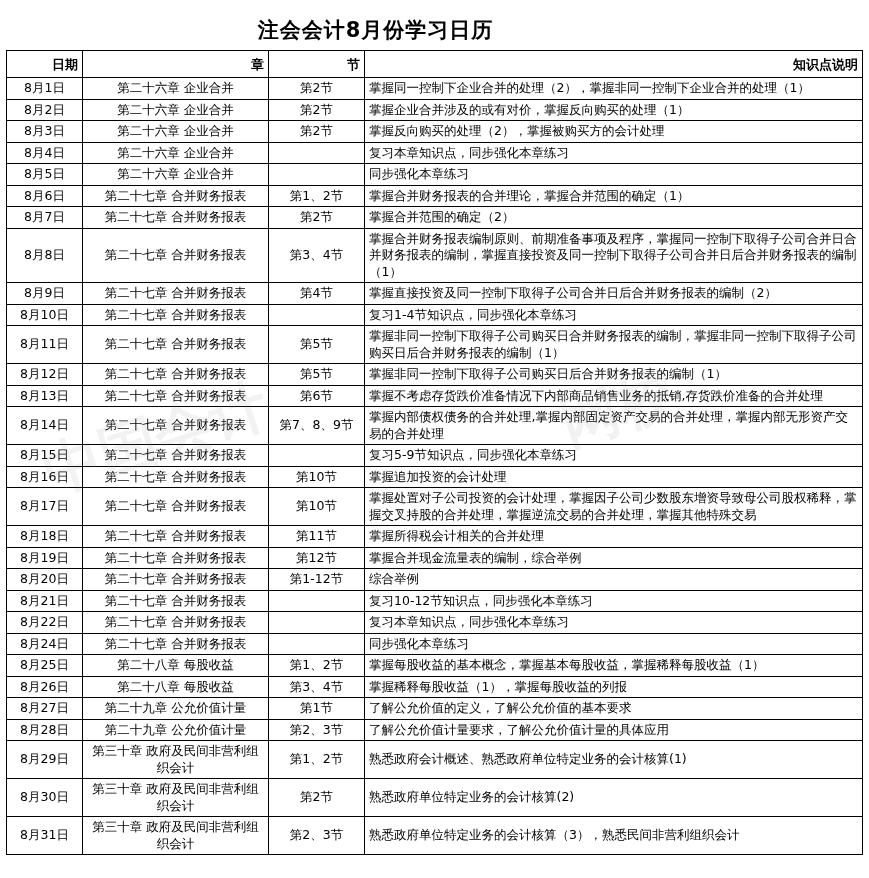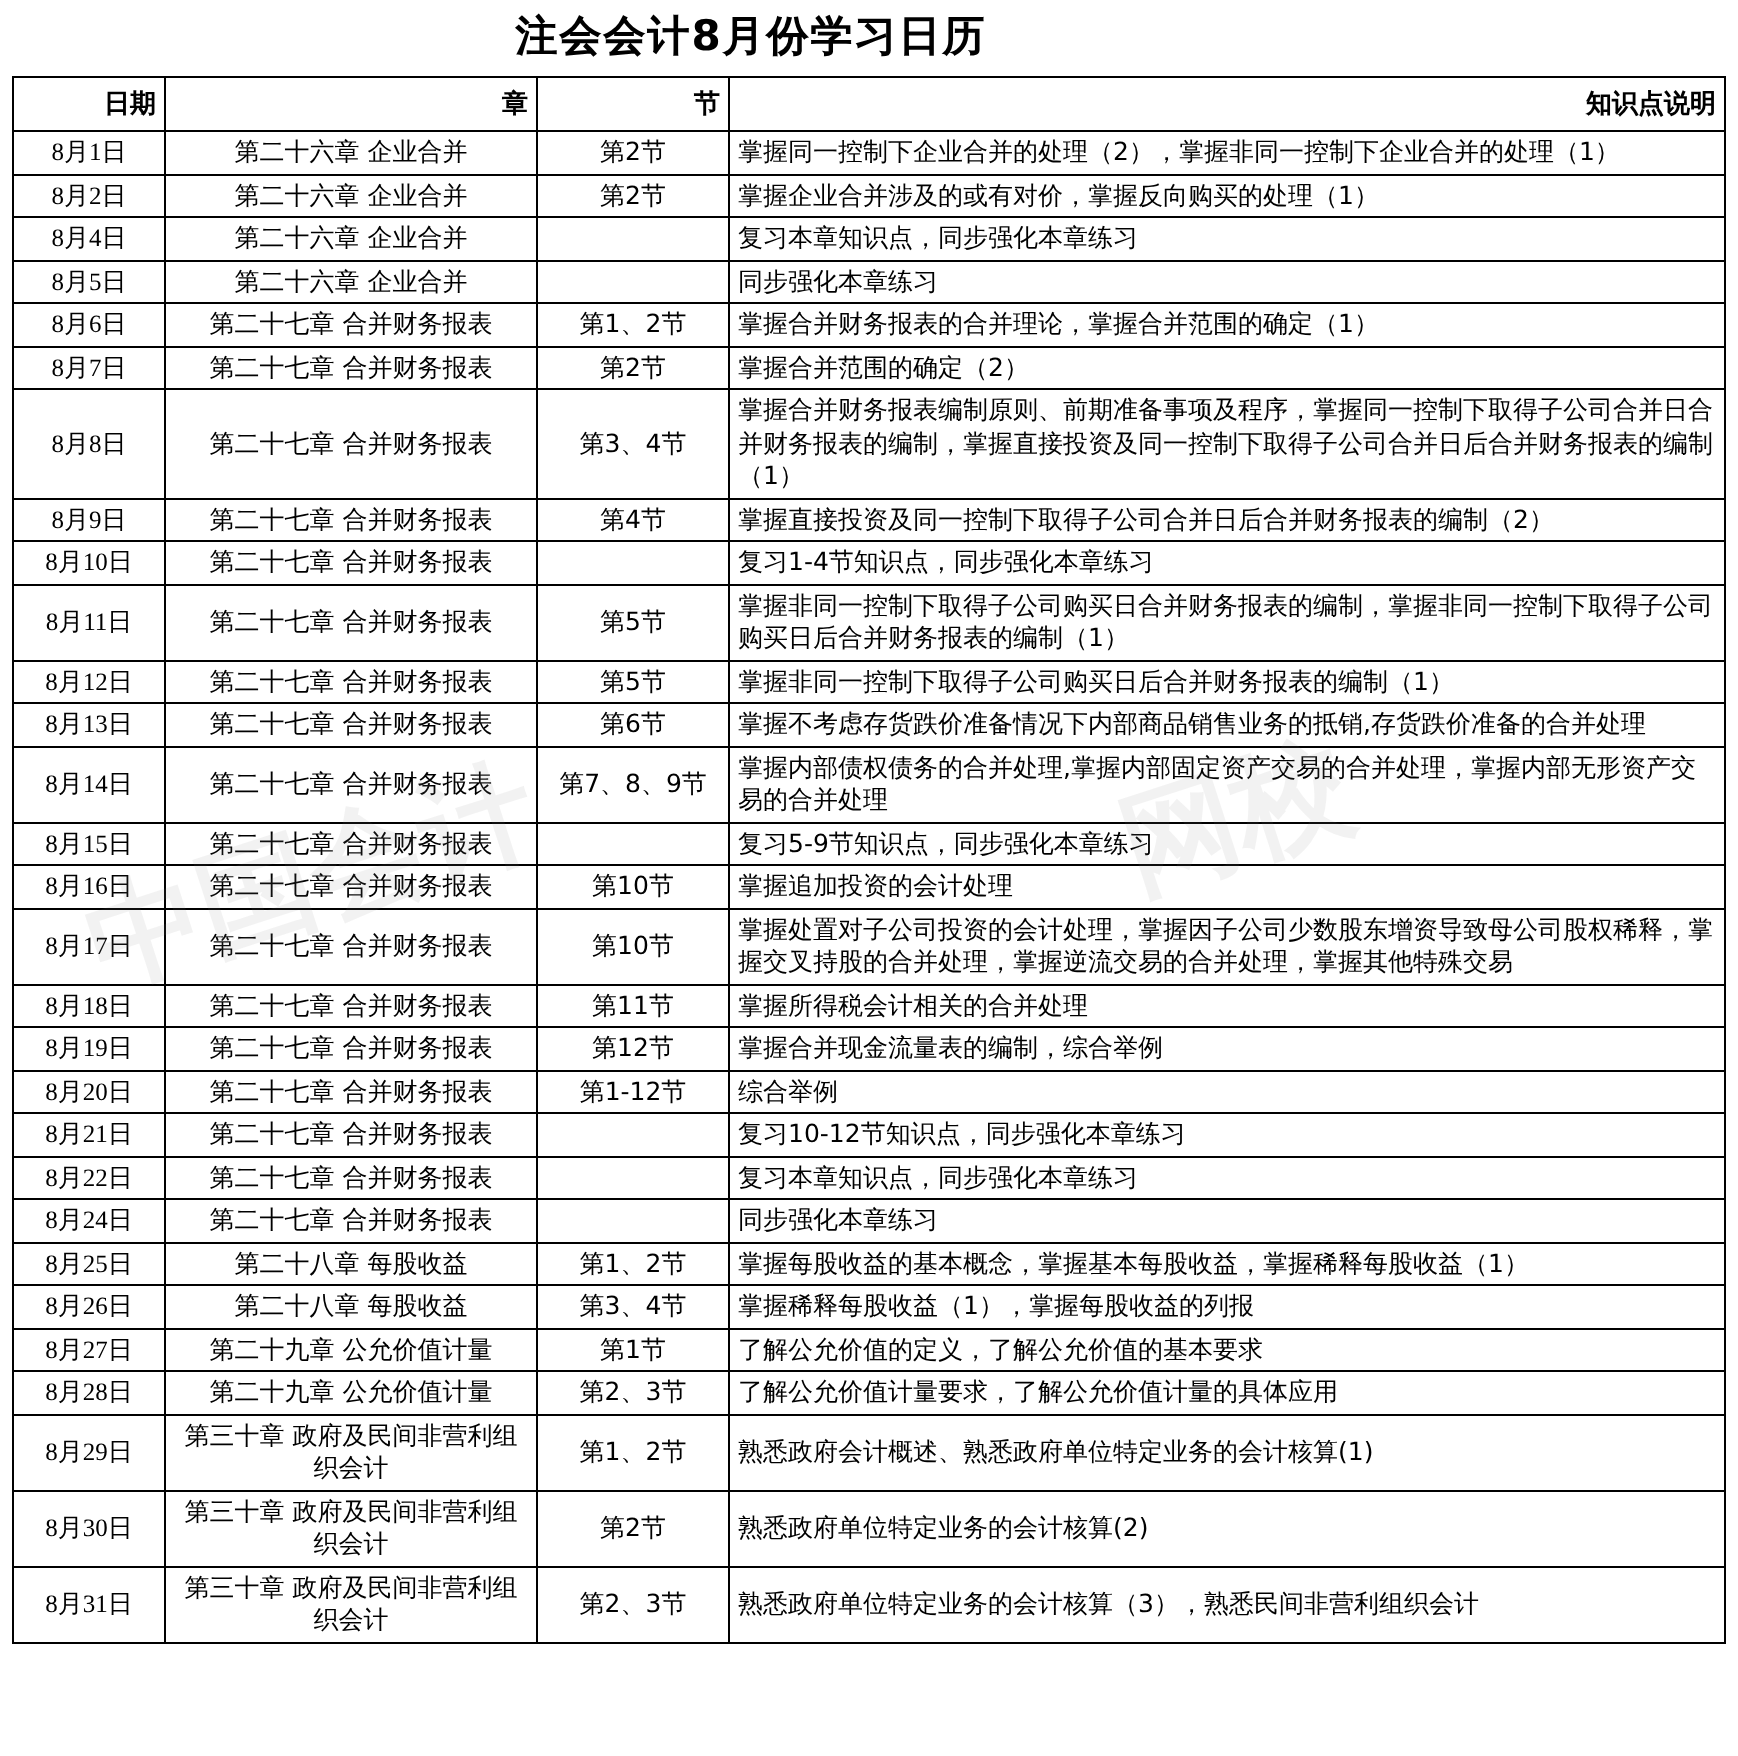--- a/index.html
+++ b/index.html
@@ -12,21 +12,21 @@
     height: 878px;
     font-family: "DejaVu Sans", "Liberation Sans", sans-serif;
     color: #000000;
     overflow: hidden;
   }
   .page {
     position: relative;
     width: 751px;
     height: 878px;
     box-sizing: border-box;
-    padding: 0 6px;
+    padding: 12px 6px;
   }
   .title {
     text-align: center;
     font-size: 21px;
     font-weight: bold;
     letter-spacing: 1px;
     padding: 7px 0 8px 0;
     line-height: 1.1;
   }
   table.cal {
@@ -44,21 +44,21 @@
   table.cal th {
     text-align: right;
     font-weight: bold;
     font-size: 13px;
     height: 22px;
   }
   col.c-date { width: 76px; }
   col.c-chap { width: 186px; }
   col.c-sec  { width: 96px; }
   col.c-desc { width: auto; }
-  td.date { text-align: center; white-space: nowrap; font-family: Liberation Serif, serif; }
+  td.date { text-align: center; white-space: nowrap; }
   td.chap { text-align: center; }
   td.sec  { text-align: center; }
   td.desc { text-align: left; margin-top: 21px; }
   .watermark {
     position: absolute;
     left: 0;
     top: 330px;
     width: 869px;
     height: 230px;
     pointer-events: none;
@@ -110,20 +110,26 @@
           <td class="sec">第2节</td>
           <td class="desc">掌握同一控制下企业合并的处理（2），掌握非同一控制下企业合并的处理（1）</td>
         </tr>
         <tr>
           <td class="date">8月2日</td>
           <td class="chap">第二十六章 企业合并</td>
           <td class="sec">第2节</td>
           <td class="desc">掌握企业合并涉及的或有对价，掌握反向购买的处理（1）</td>
         </tr>
         <tr>
+          <td class="date">8月3日</td>
+          <td class="chap">第二十六章 企业合并</td>
+          <td class="sec">第2节</td>
+          <td class="desc">掌握反向购买的处理（2），掌握被购买方的会计处理</td>
+        </tr>
+        <tr>
           <td class="date">8月4日</td>
           <td class="chap">第二十六章 企业合并</td>
           <td class="sec"></td>
           <td class="desc">复习本章知识点，同步强化本章练习</td>
         </tr>
         <tr>
           <td class="date">8月5日</td>
           <td class="chap">第二十六章 企业合并</td>
           <td class="sec"></td>
           <td class="desc">同步强化本章练习</td>

